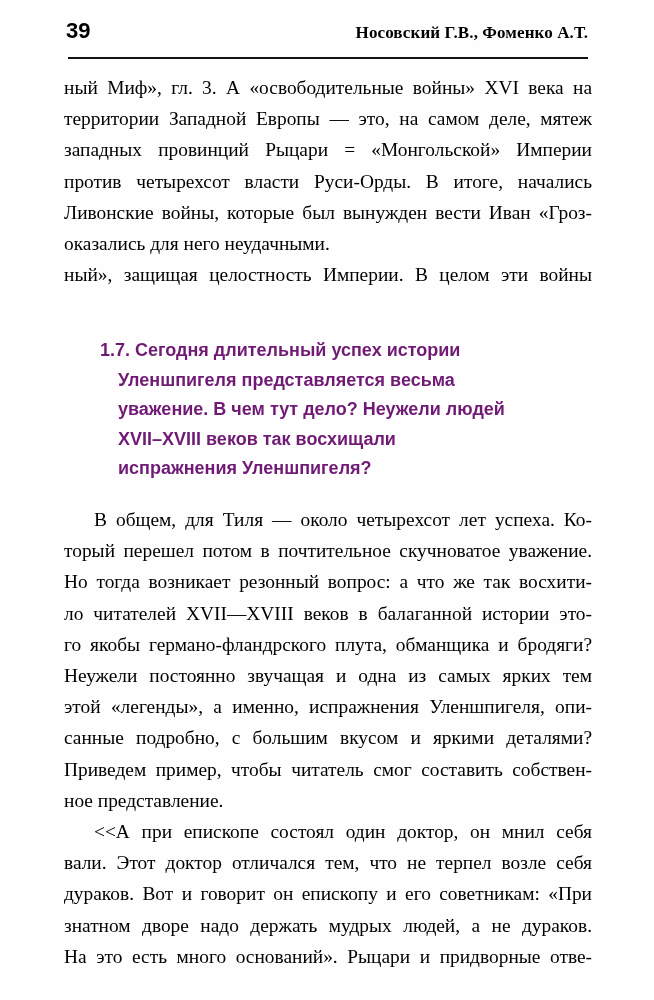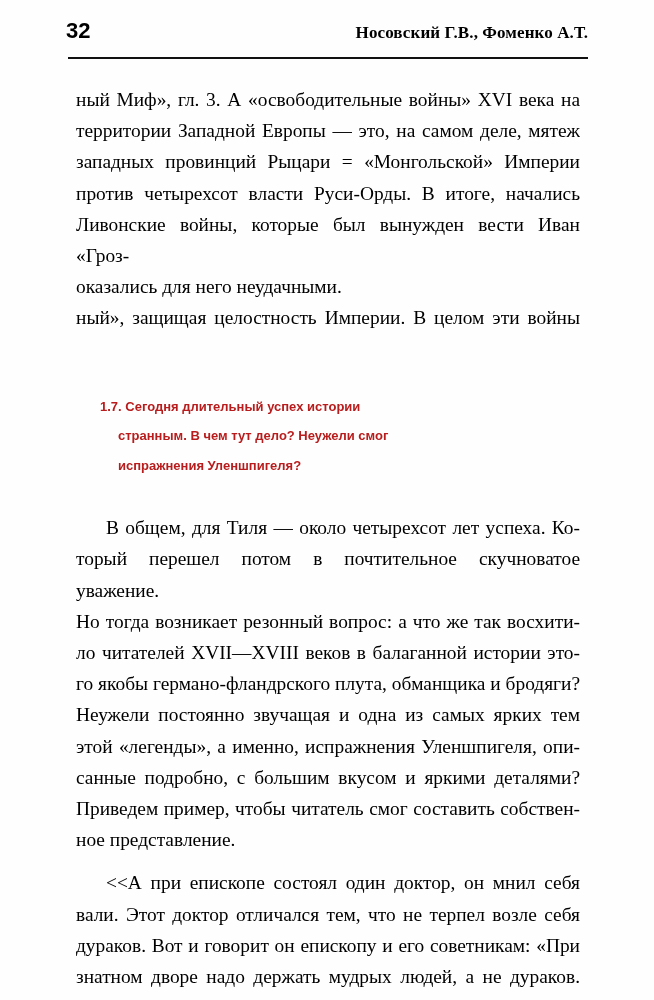--- a/index.html
+++ b/index.html
@@ -73,68 +73,70 @@
     white-space: pre-wrap;
     font-size: 19.4px;
     line-height: 31.2px;
   }
   
   .ln.j {
     text-align-last: justify;
   }
   .ln.indent { text-indent: 30px; }
 
-  .para { margin: 12px; }
+  .para { margin: 0; }
   .gap-after-p1 { height: 46px; }
   .gap-after-head { height: 20px; }
 
   
   .section-heading {
     font-family: "Liberation Sans", "DejaVu Sans", sans-serif;
     font-weight: 700;
-    font-size: 13px;
+    font-size: 18px;
     line-height: 29.5px;
-    color: #b91c1c;
+    color: #701a75;
     margin: 0 0 0 36px;
     width: 460px;
   }
   .section-heading .hl {
     display: block;
     white-space: pre;
   }
   .section-heading .hl.hang { margin-left: 18px; }
 </style>
 </head>
 <body>
 
 <div class="page">
 
   <div class="running-head">
-    <div class="folio">32</div>
+    <div class="folio">39</div>
     <div class="head-authors">Носовский Г.В., Фоменко А.Т.</div>
   </div>
   <div class="head-rule"></div>
 
   <div class="textblock">
 
     <div class="para lines">
       <span class="ln j">ный Миф», гл. 3. А «освободительные войны» XVI века на</span>
       <span class="ln j">территории Западной Европы — это, на самом деле, мятеж</span>
       <span class="ln j">западных провинций Рыцари = «Монгольской» Империи</span>
       <span class="ln j">против четырехсот власти Руси-Орды. В итоге, начались</span>
       <span class="ln j">Ливонские войны, которые был вынужден вести Иван «Гроз-</span>
       <span class="ln">оказались для него неудачными.</span>
       <span class="ln j">ный», защищая целостность Империи. В целом эти войны</span>
     </div>
 
     <div class="gap-after-p1"></div>
 
     <div class="section-heading">
       <span class="hl">1.7. Сегодня длительный успех истории</span>
-      <span class="hl hang">странным. В чем тут дело? Неужели смог</span>
+      <span class="hl hang">Уленшпигеля представляется весьма</span>
+      <span class="hl hang">уважение. В чем тут дело? Неужели людей</span>
+      <span class="hl hang">XVII–XVIII веков так восхищали</span>
       <span class="hl hang">испражнения Уленшпигеля?</span>
     </div>
 
     <div class="gap-after-head"></div>
 
     <div class="para lines">
       <span class="ln j indent">В общем, для Тиля — около четырехсот лет успеха. Ко-</span>
       <span class="ln j">торый перешел потом в почтительное скучноватое уважение.</span>
       <span class="ln j">Но тогда возникает резонный вопрос: а что же так восхити-</span>
       <span class="ln j">ло читателей XVII—XVIII веков в балаганной истории это-</span>

